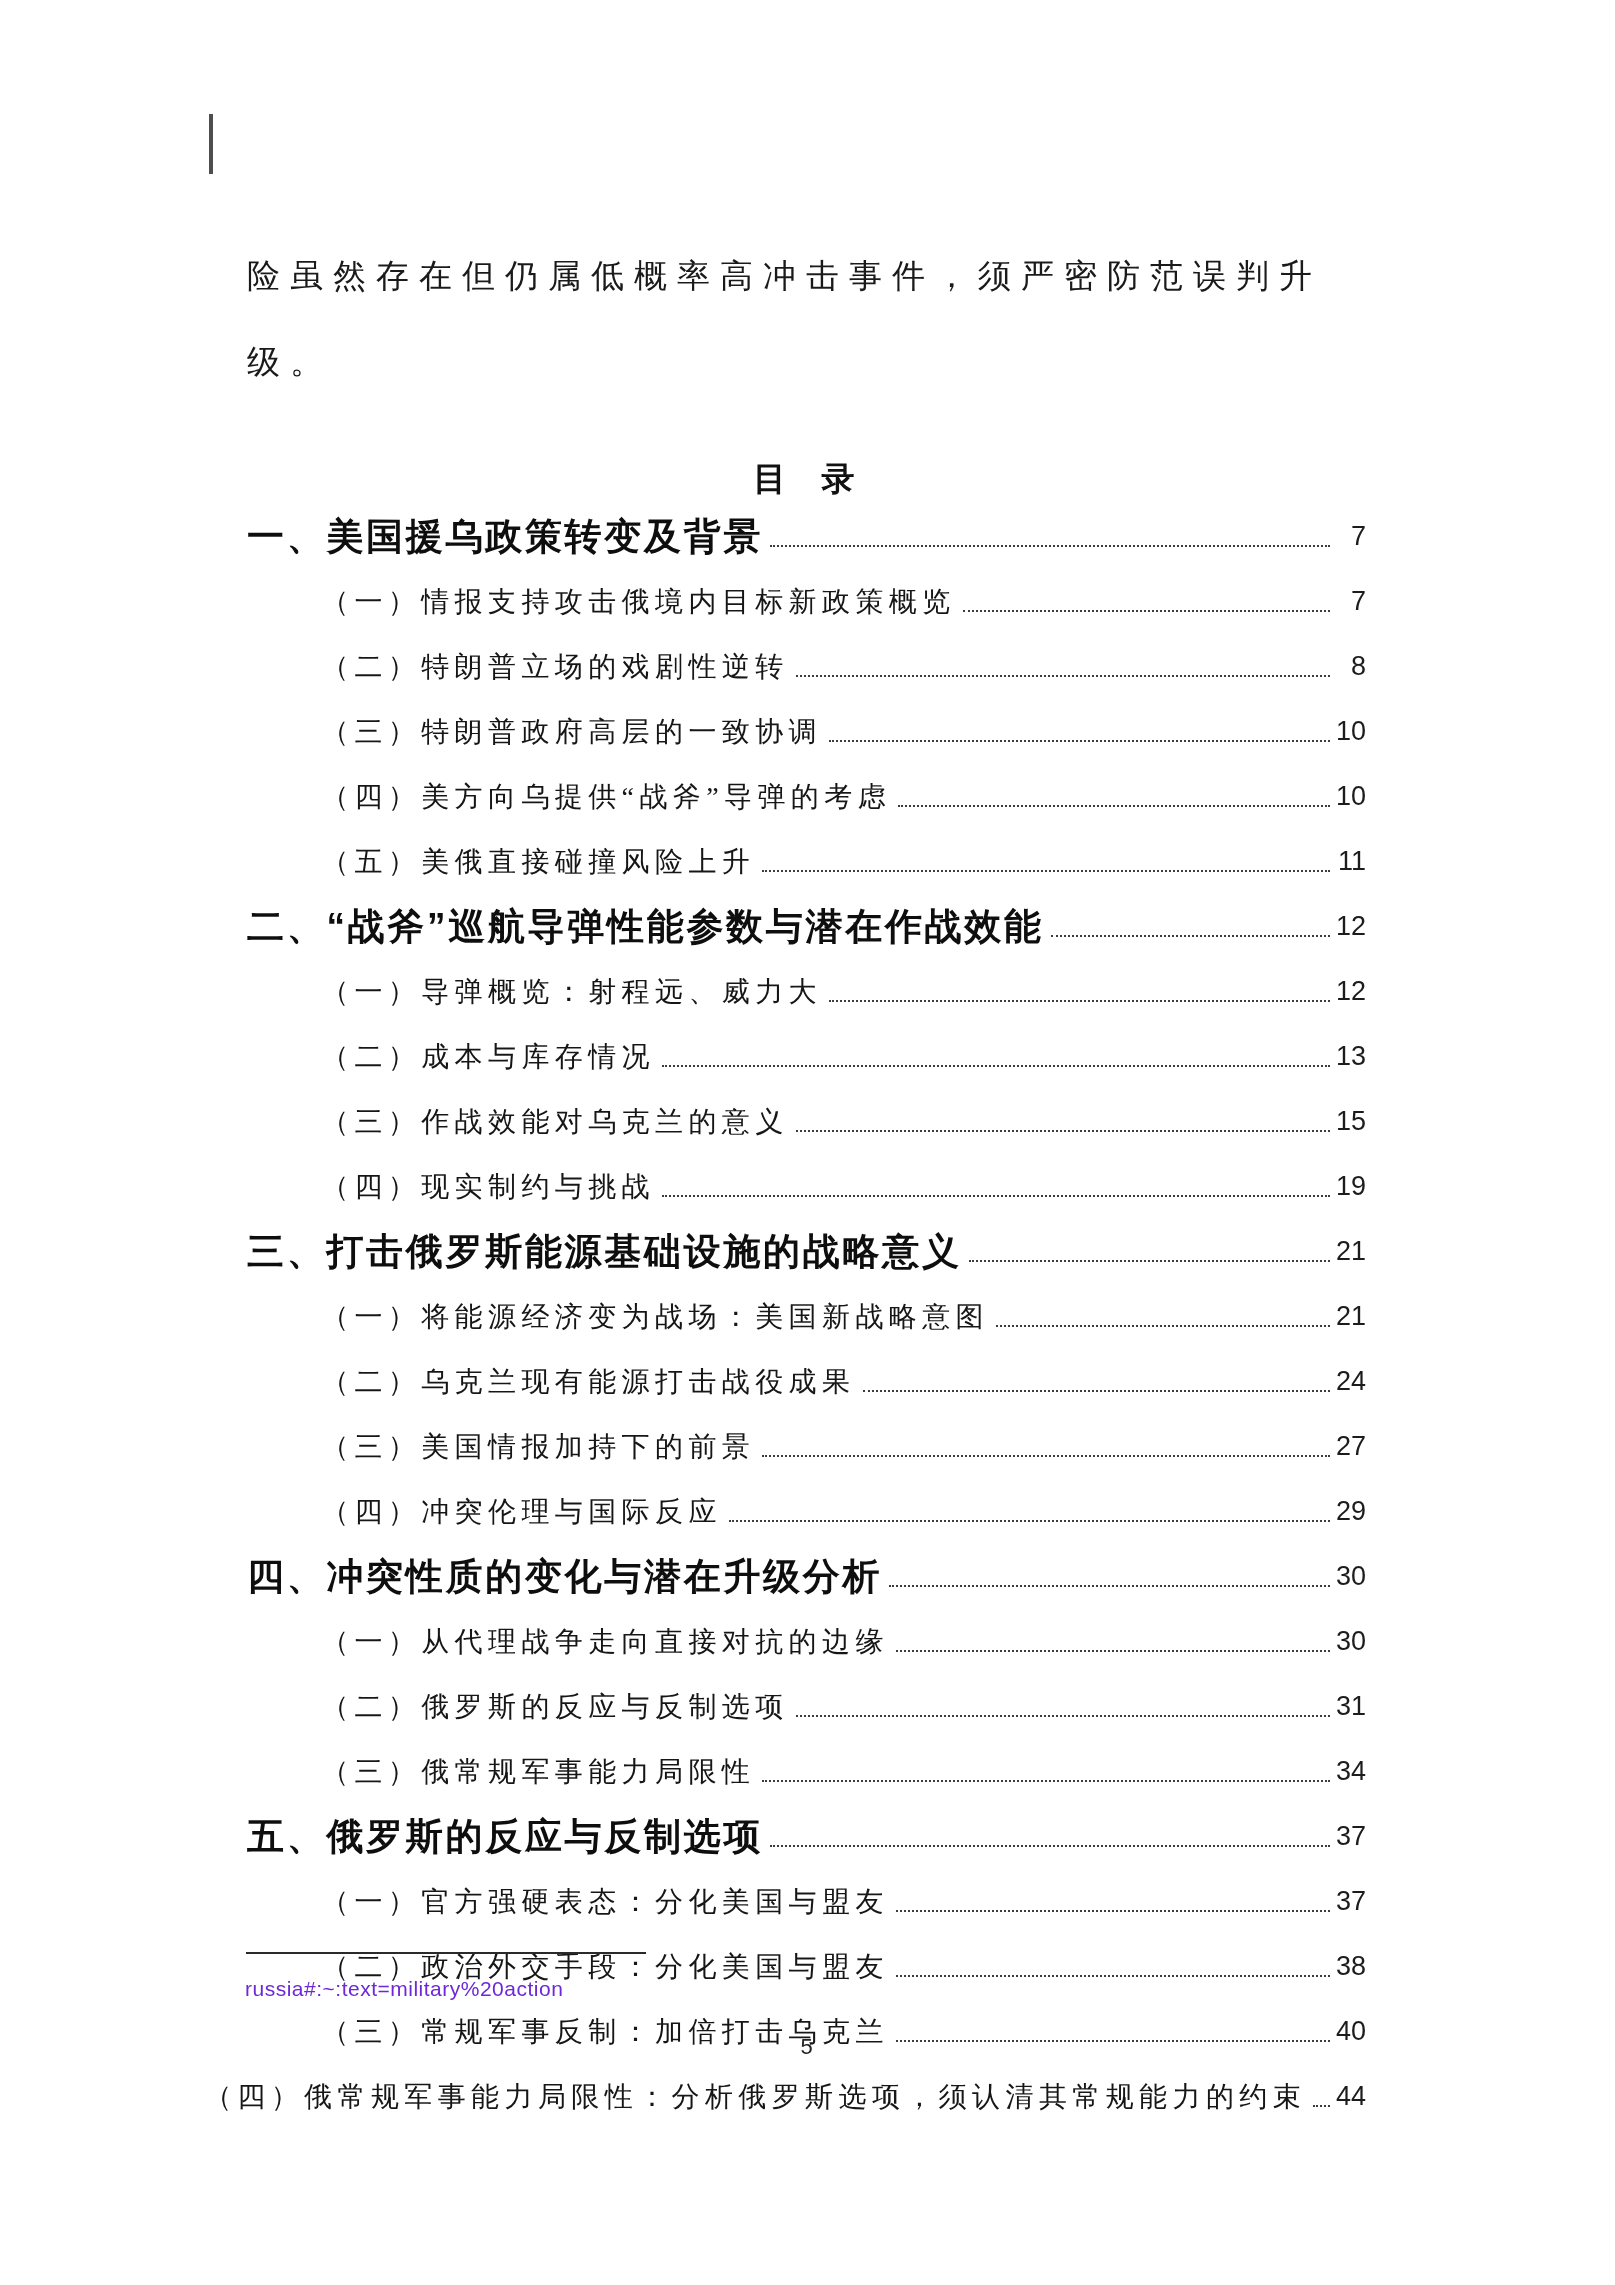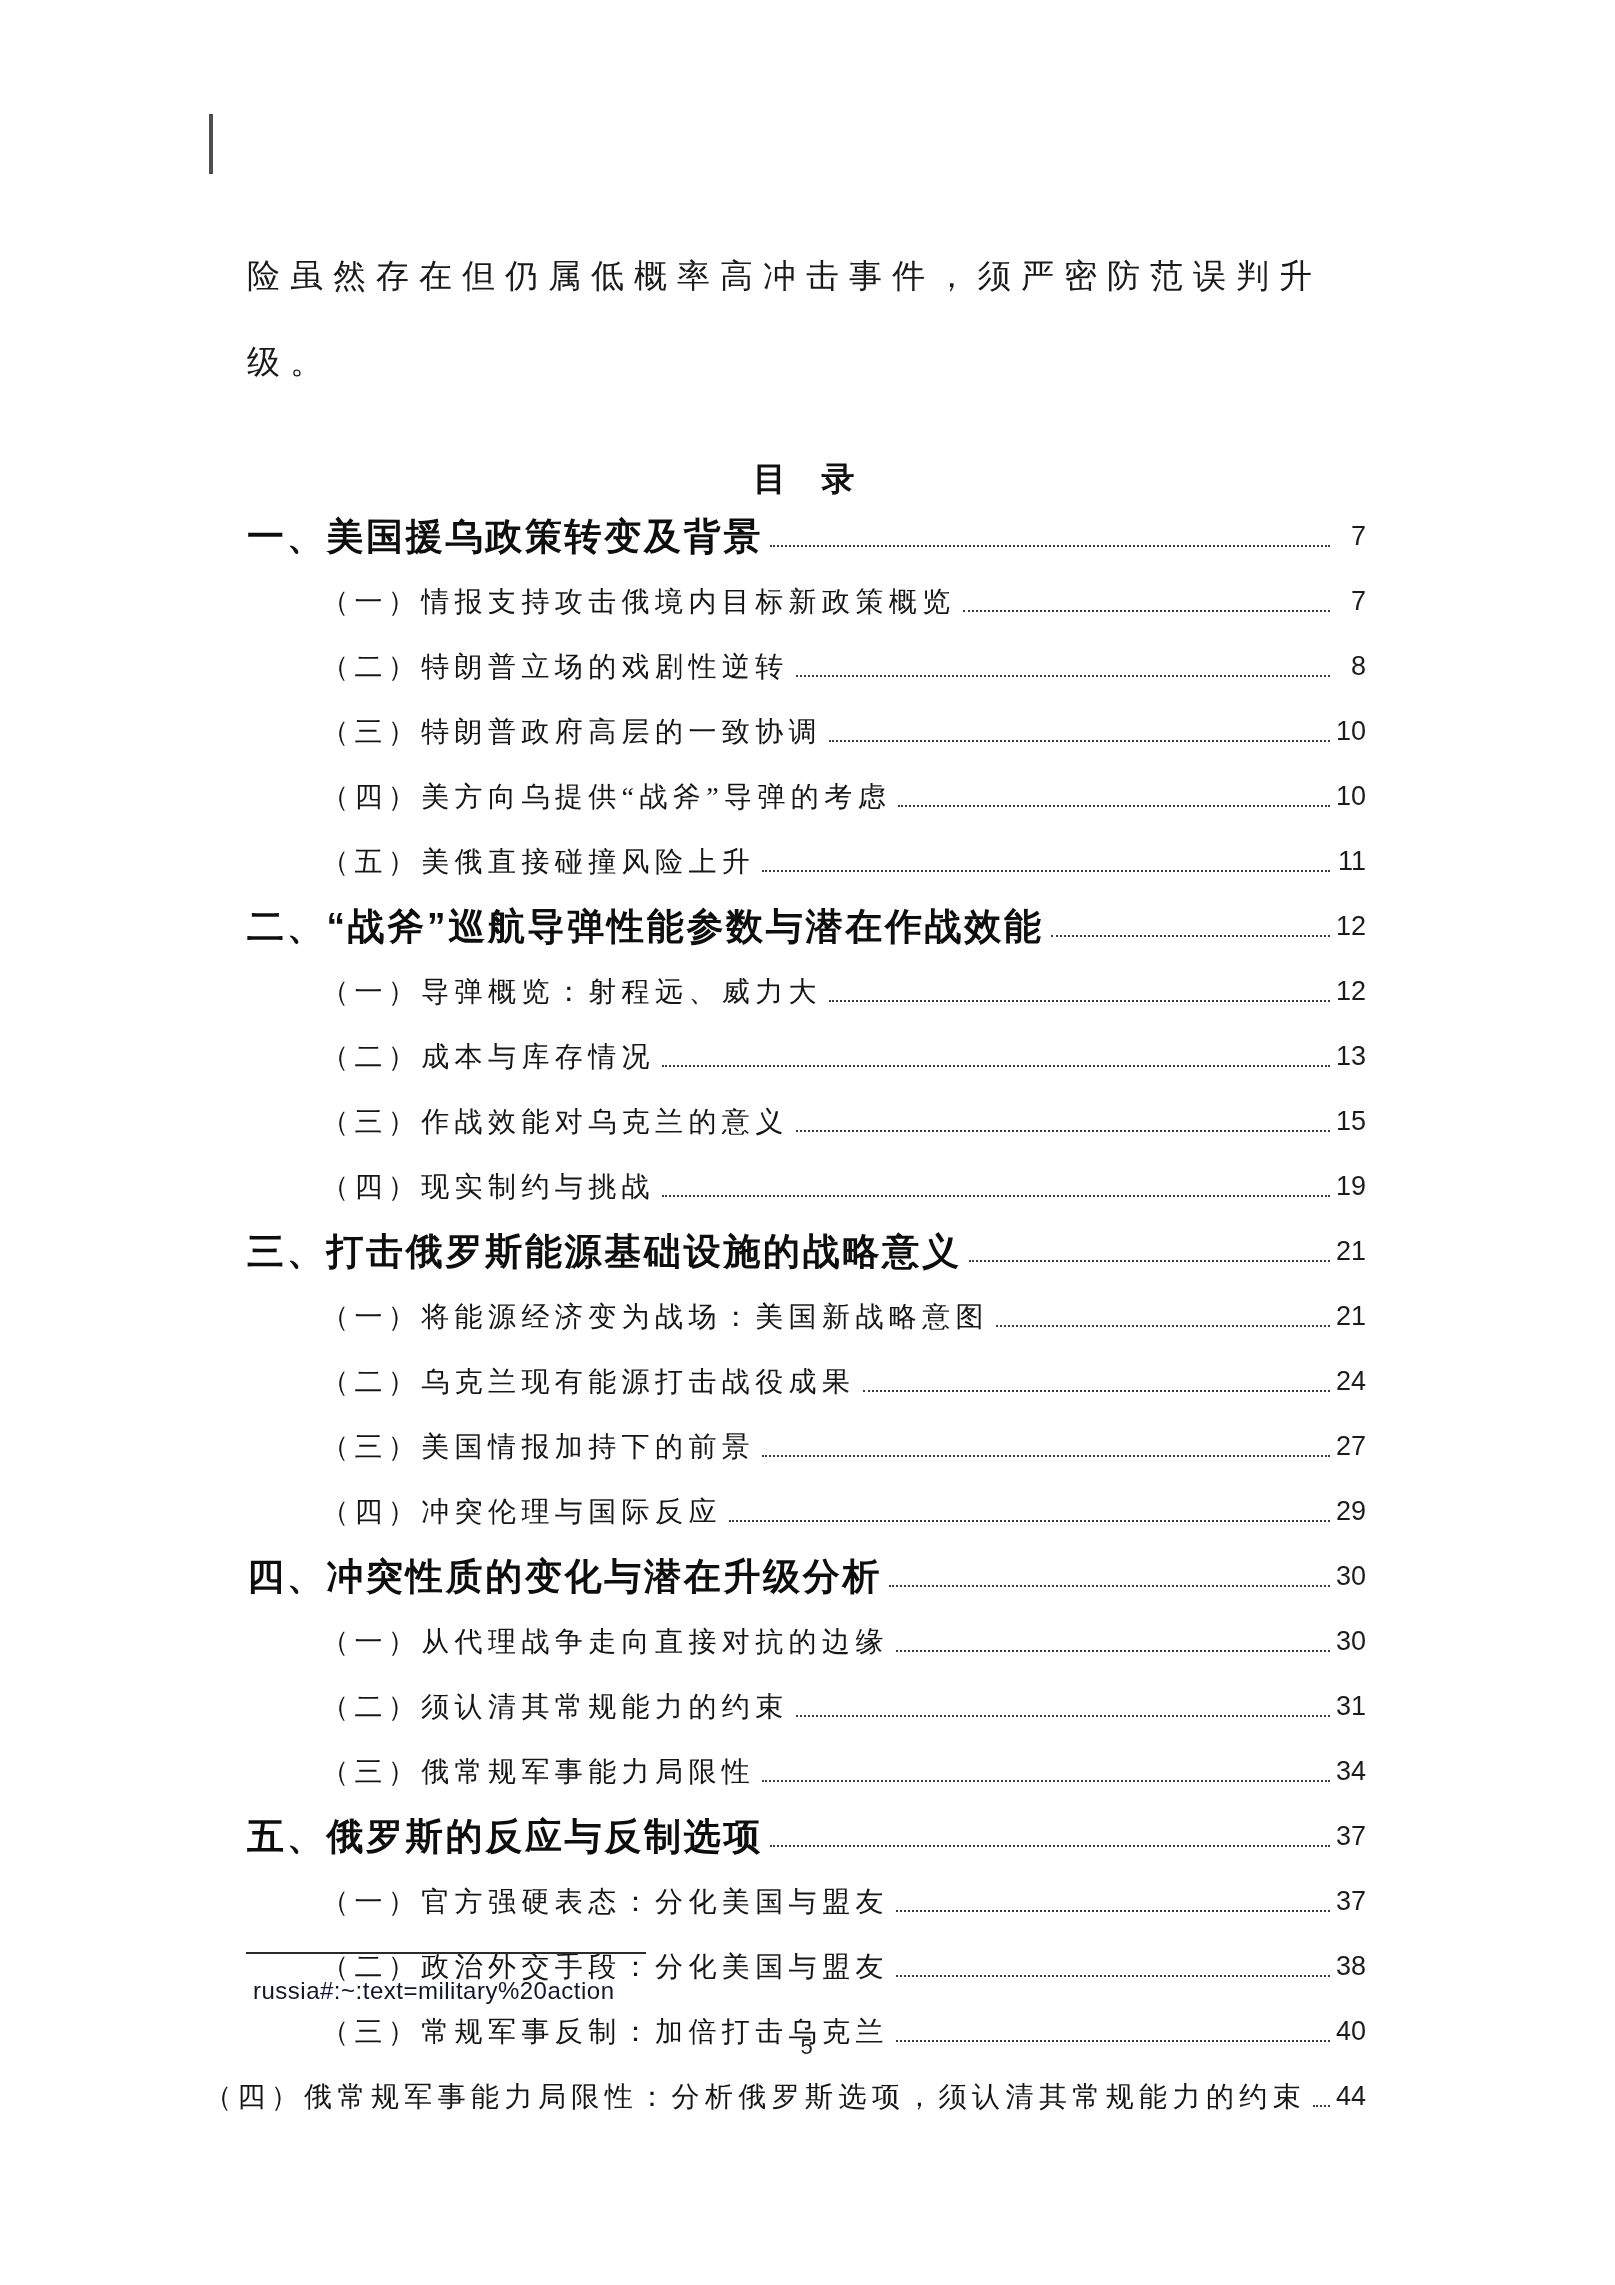--- a/index.html
+++ b/index.html
@@ -62,21 +62,21 @@
     min-width:31px;text-align:right;
   }
   
   .footnote-divider{
     position:absolute;left:246px;top:1952px;width:400px;
     border-top:2.7px solid #2a2a2a;height:0;
   }
   .footnote-text{
     position:absolute;left:245px;top:1977px;
     font-family:"Liberation Sans","DejaVu Sans",sans-serif;
-    font-size:24px;color:#0f172a;letter-spacing:0.5px;margin-left:8px;
+    font-size:21px;color:#6d28d9;letter-spacing:0.5px;
   }
   
   .page-number{
     position:absolute;left:247px;top:2034px;width:1119px;
     text-align:center;
     font-family:"Liberation Sans","DejaVu Sans",sans-serif;
     font-size:22px;color:#222;
   }
 </style>
 </head>
@@ -178,21 +178,21 @@
         <span class="toc-label">四、冲突性质的变化与潜在升级分析</span>
         <span class="leader"></span>
         <span class="toc-page">30</span>
       </div>
       <div class="toc-row level-2">
         <span class="toc-label">（一）从代理战争走向直接对抗的边缘</span>
         <span class="leader"></span>
         <span class="toc-page">30</span>
       </div>
       <div class="toc-row level-2">
-        <span class="toc-label">（二）须认清其常规能力的约束</span>
+        <span class="toc-label">（二）俄罗斯的反应与反制选项</span>
         <span class="leader"></span>
         <span class="toc-page">31</span>
       </div>
       <div class="toc-row level-2">
         <span class="toc-label">（三）俄常规军事能力局限性</span>
         <span class="leader"></span>
         <span class="toc-page">34</span>
       </div>
       <div class="toc-row level-1">
         <span class="toc-label">五、俄罗斯的反应与反制选项</span>

